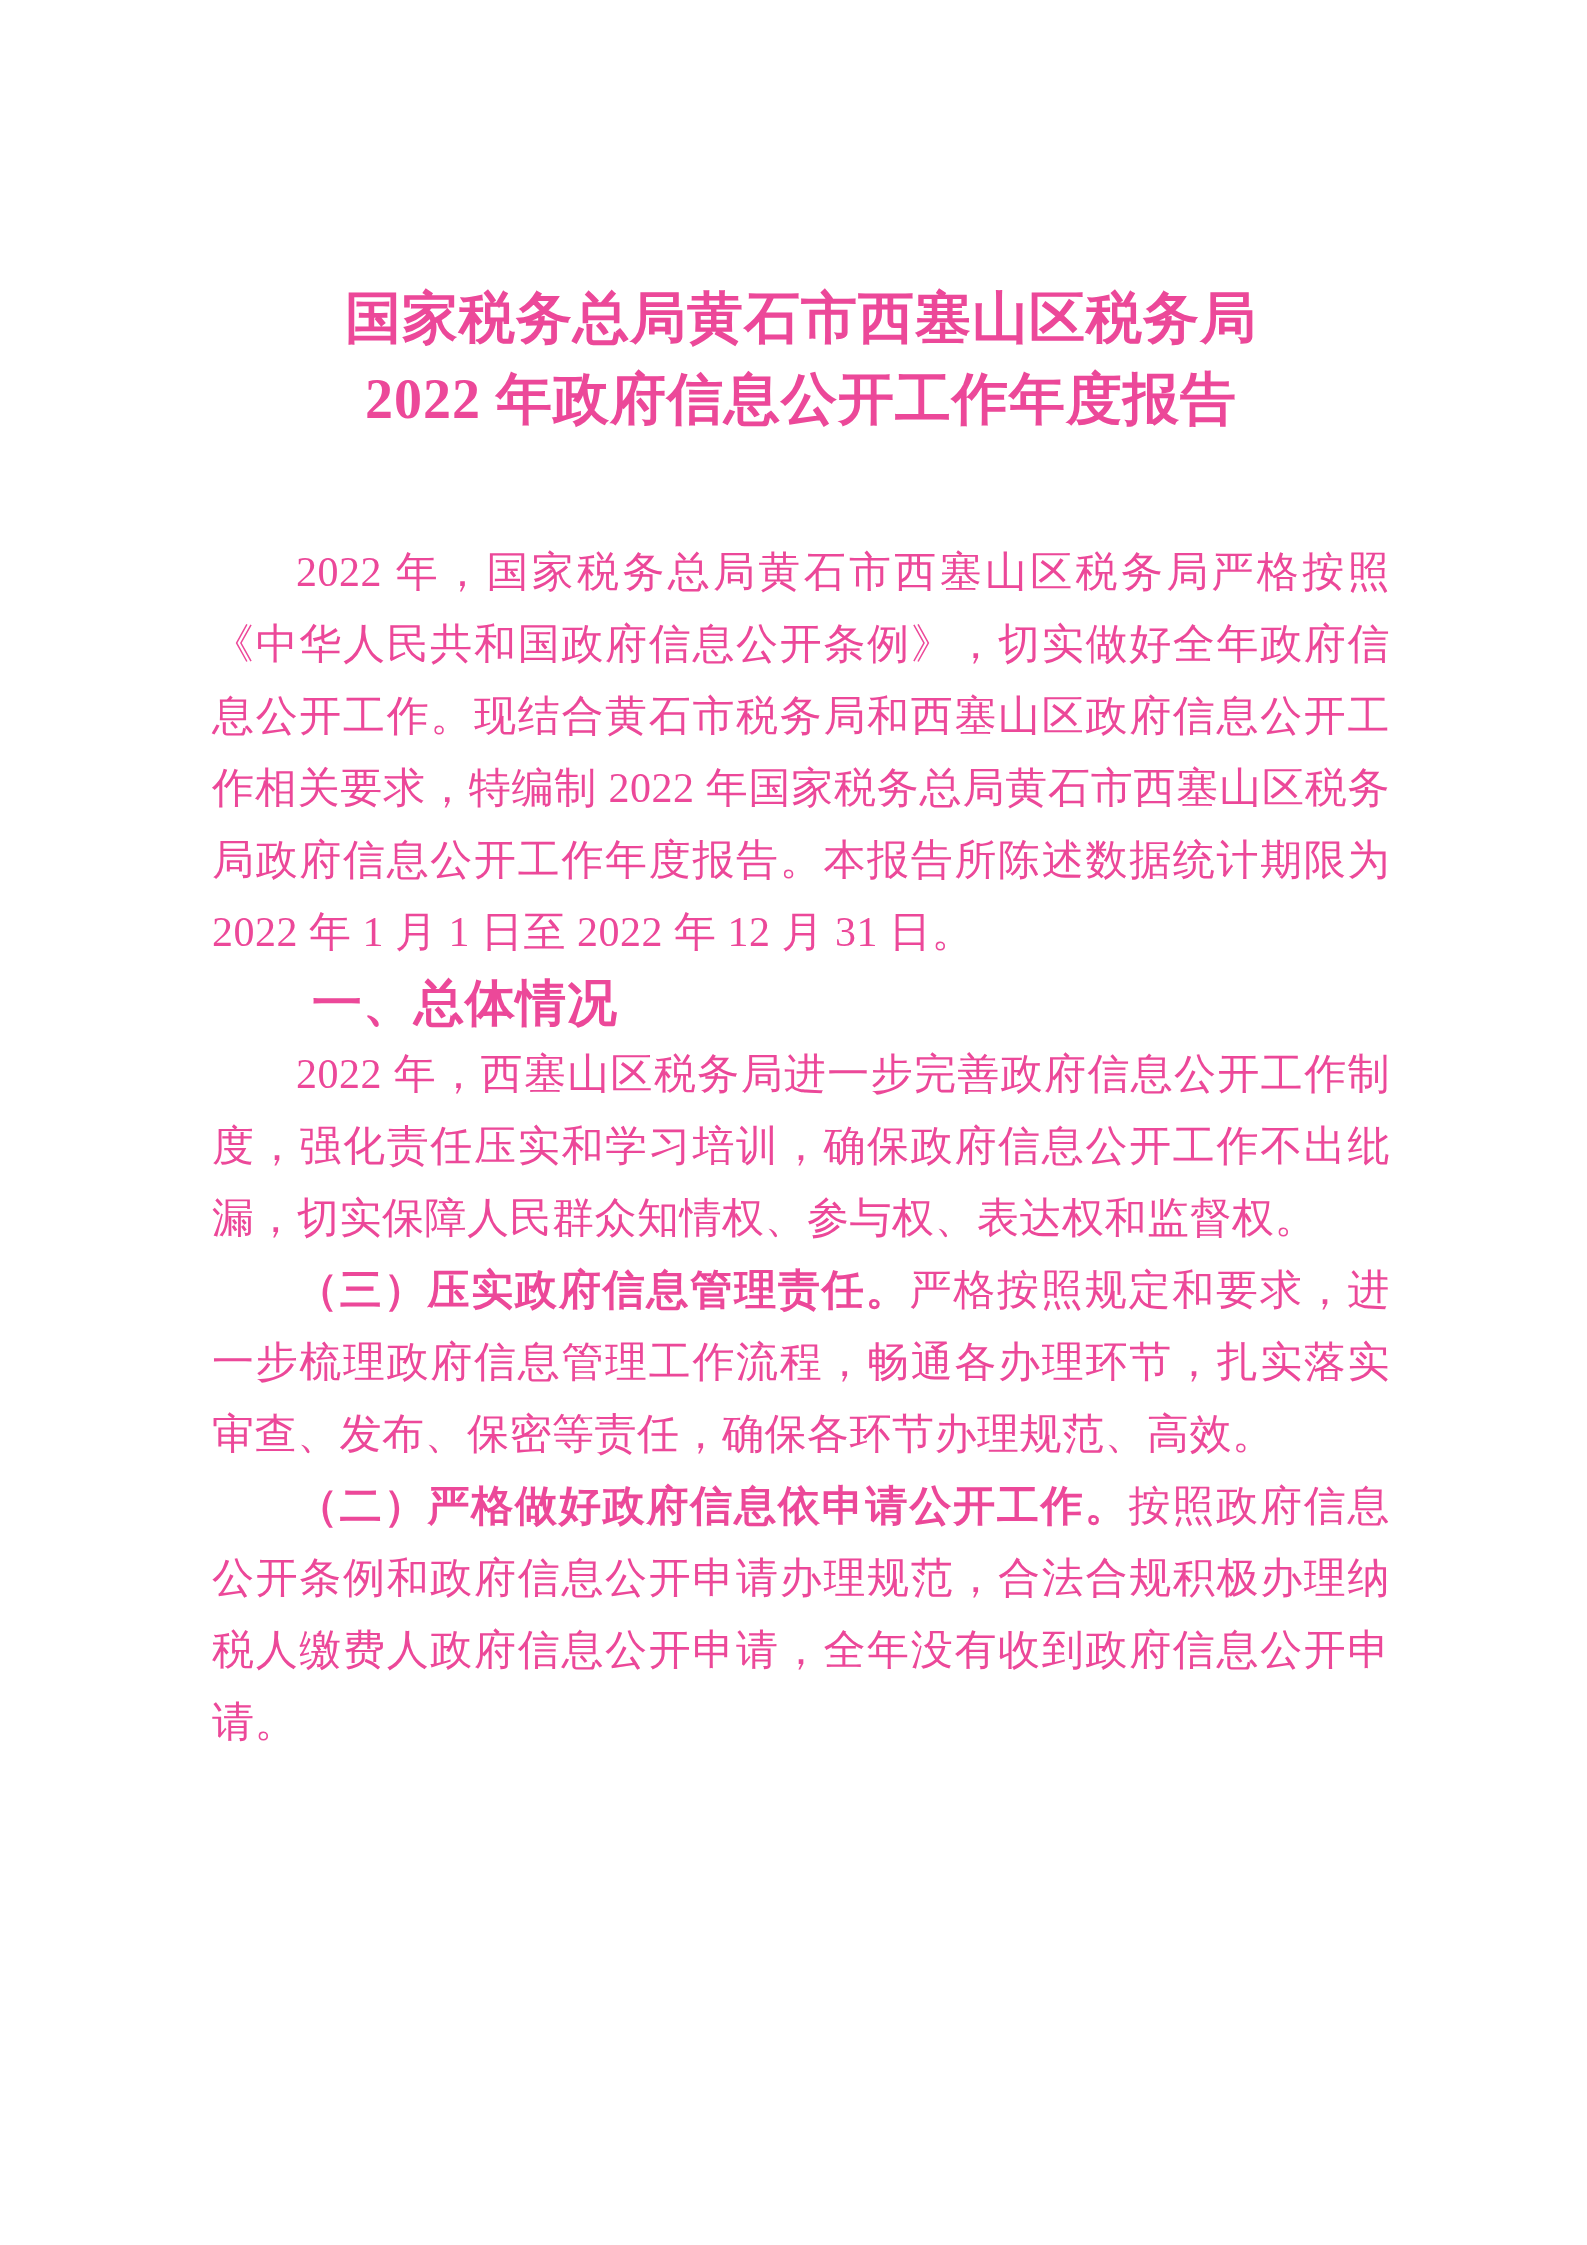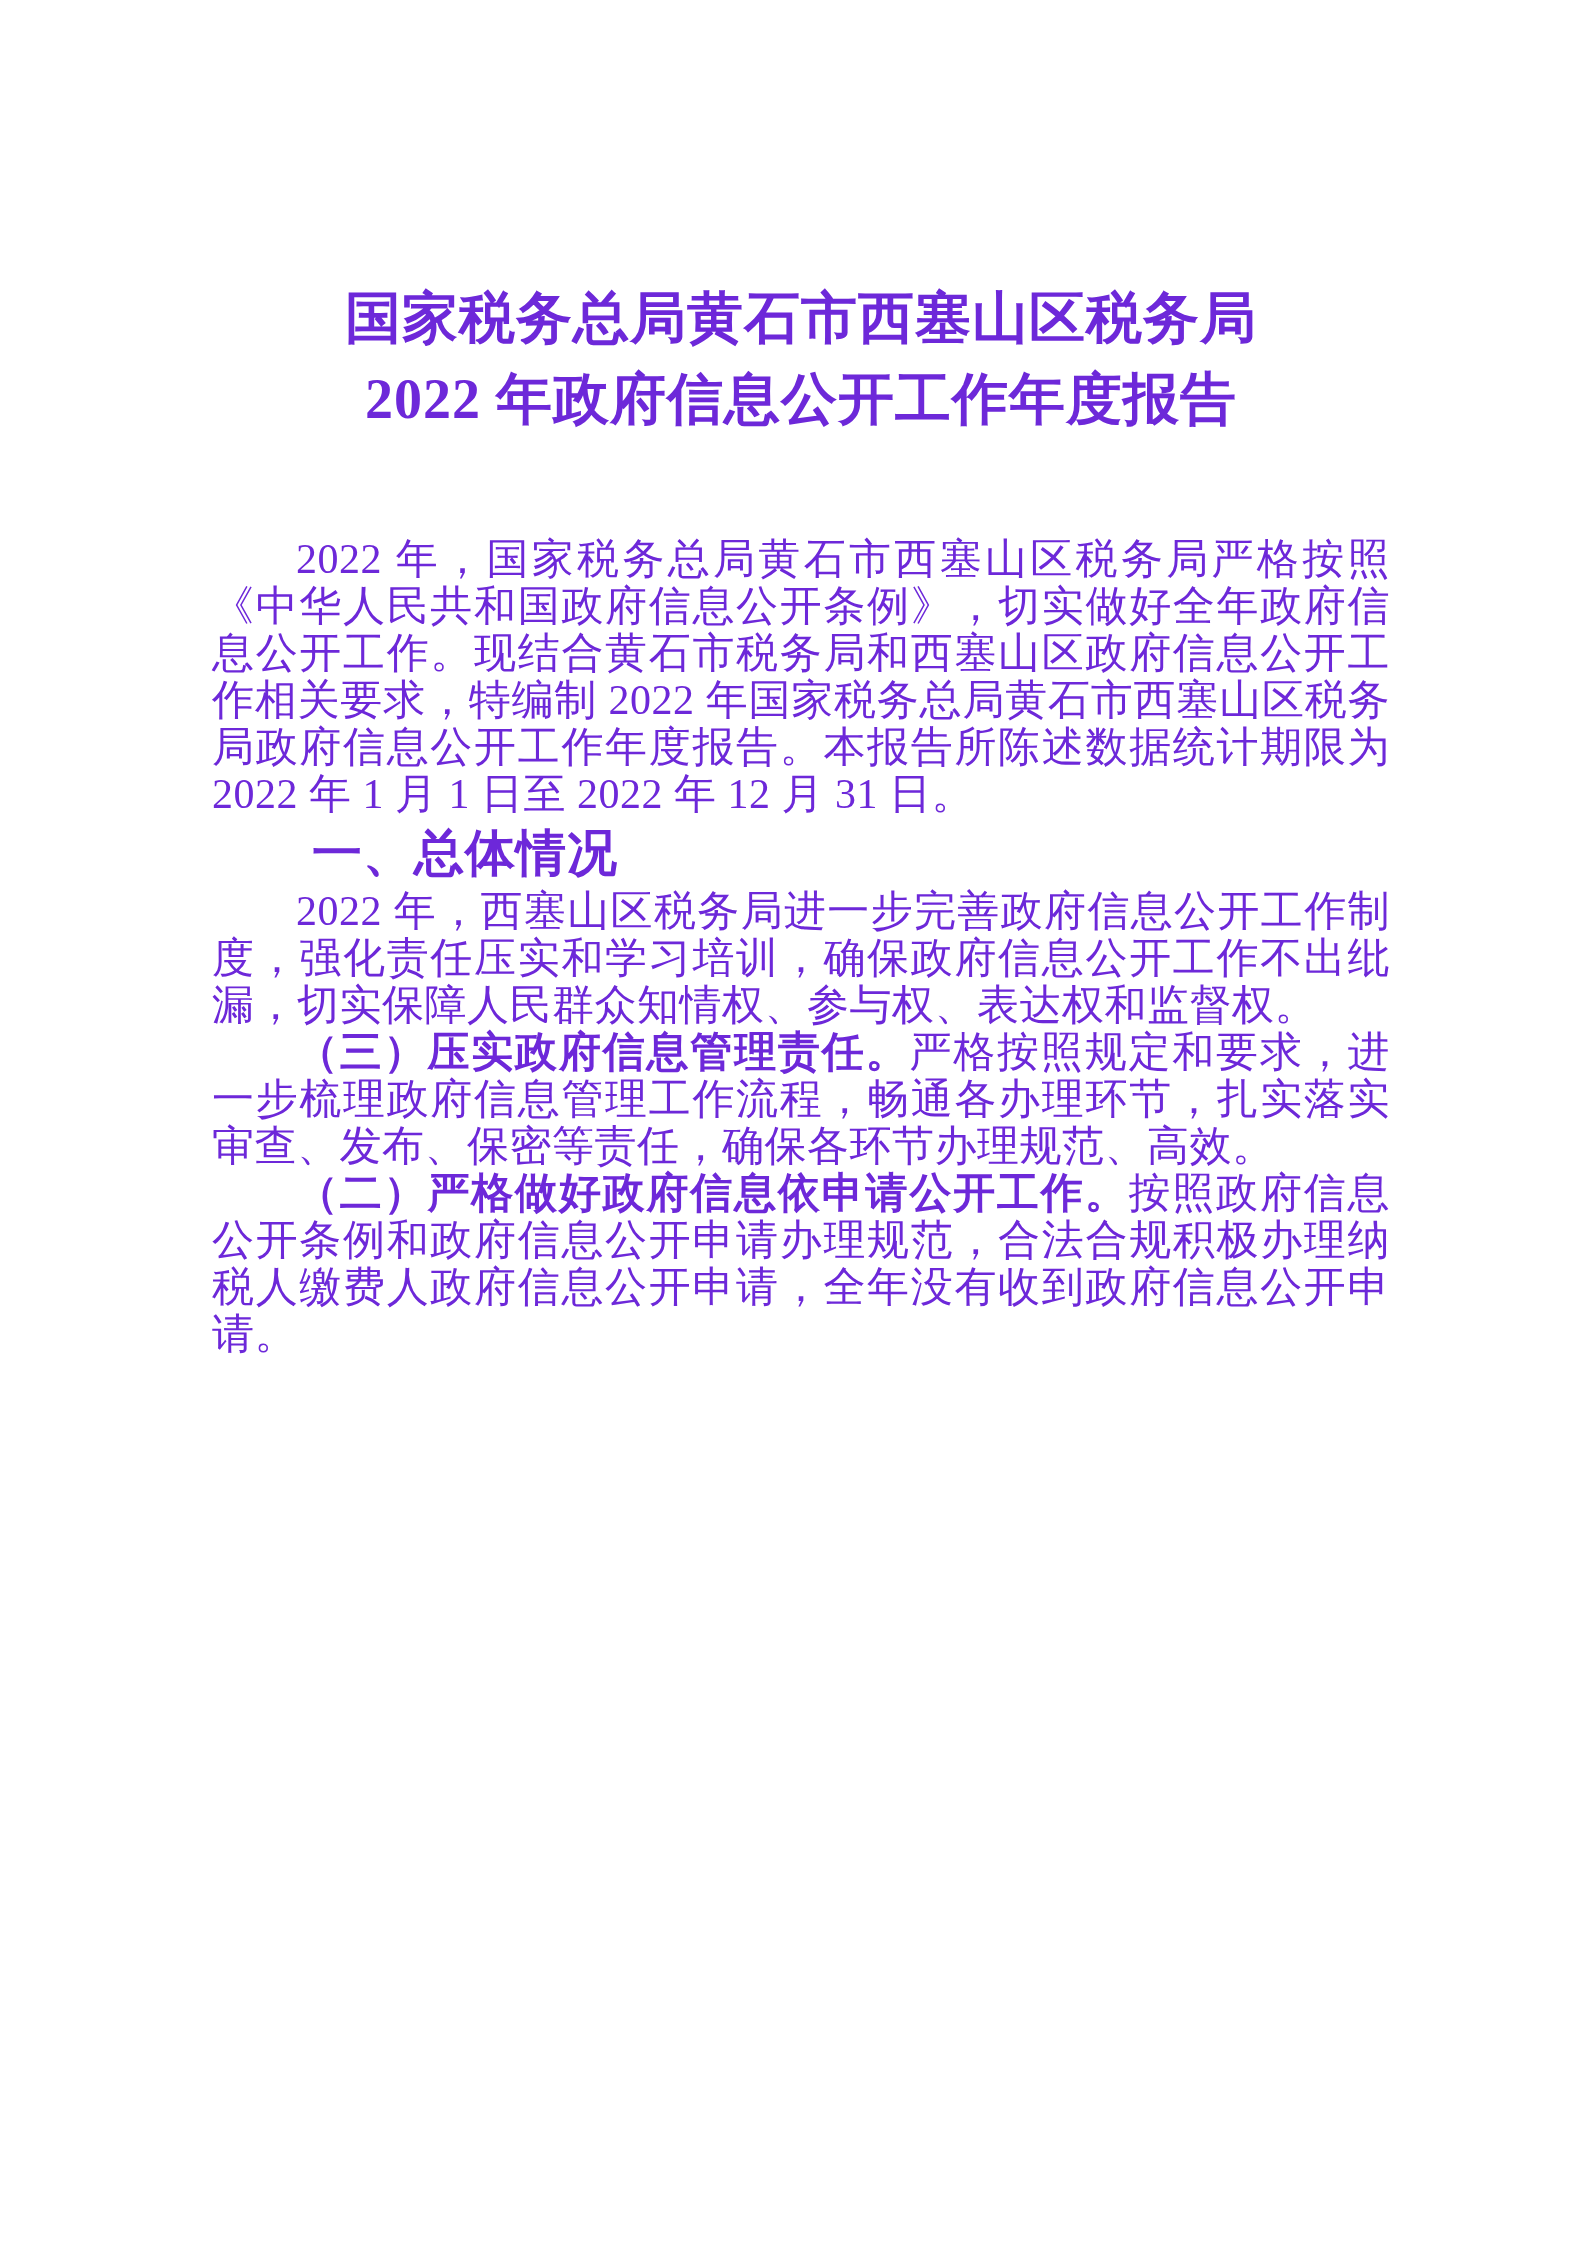--- a/index.html
+++ b/index.html
@@ -5,21 +5,21 @@
   html, body {
     margin: 0;
     padding: 0;
     background: #ffffff;
   }
   .page {
     position: relative;
     width: 1587px;
     height: 2031px;
     background: #ffffff;
-    color: #6d28d9;
+    color: #ec4899;
     font-family: "Liberation Serif", serif;
     overflow: hidden;
   }
   .content {
     position: absolute;
     left: 212px;
     top: 278px;
     width: 1178px;
   }
   .title-block {
@@ -30,21 +30,21 @@
     letter-spacing: 1px;
     margin: 0 0 96px 0;
   }
   .title-line {
     display: block;
     white-space: nowrap;
   }
   .body-text p {
     margin: 0;
     font-size: 42px;
-    line-height: 47px;
+    line-height: 72px;
     text-align: justify;
     text-justify: inter-character;
     text-indent: 2em;
     letter-spacing: 0.5px;
   }
   .section-heading {
     margin: 0;
     font-family: "Liberation Sans", sans-serif;
     font-weight: bold;
     font-size: 50px;

